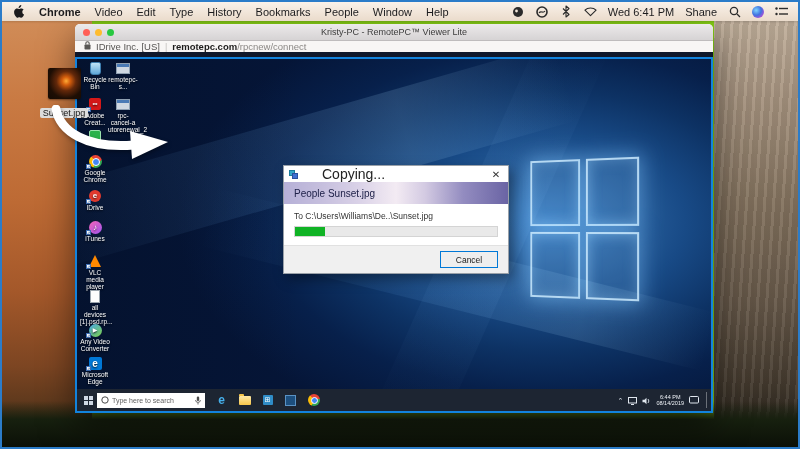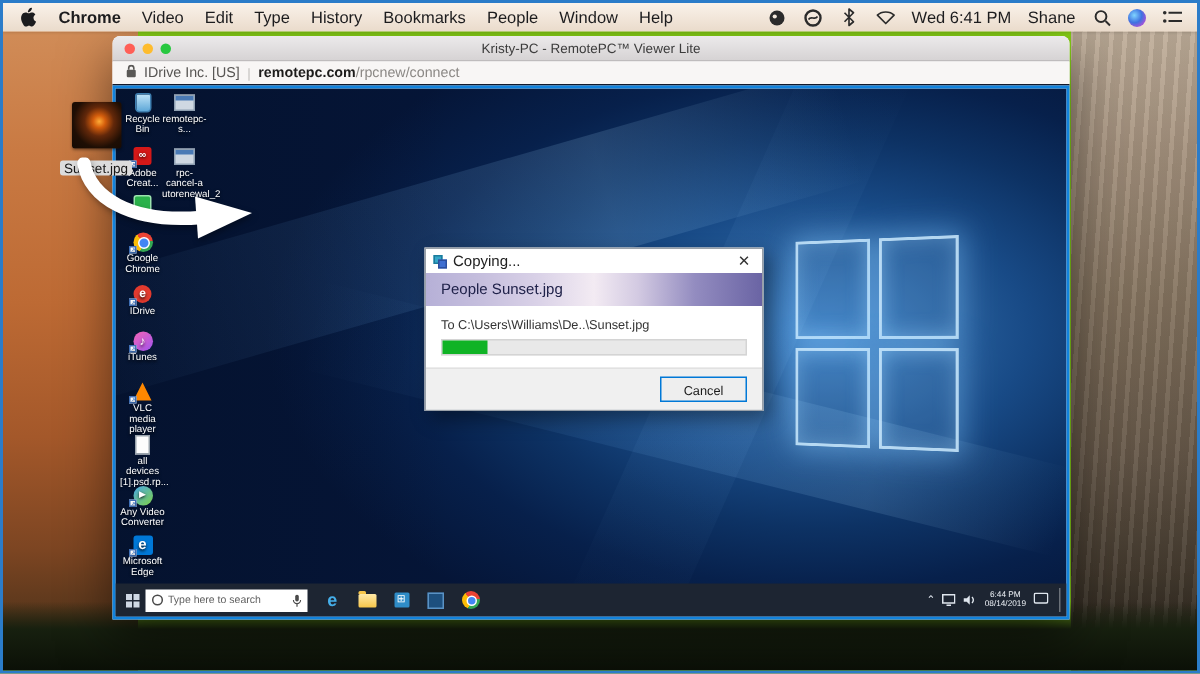--- a/index.html
+++ b/index.html
@@ -28,21 +28,21 @@
 
   
   .browser { position:absolute; left:73px; top:22px; width:638px; height:389px;
              border-radius:5px 5px 0 0; background:#fff; box-shadow:0 14px 34px rgba(0,0,0,.5); z-index:10; }
   .titlebar { height:17px; border-radius:5px 5px 0 0; background:linear-gradient(#eceaeb,#d6d3d4);
               position:relative; display:flex; align-items:center; justify-content:center; border-bottom:1px solid #bfbcbd; }
   .lights { position:absolute; left:8px; top:5px; display:flex; gap:5px; }
   .light { width:7px; height:7px; border-radius:50%; }
   .l-red{background:#ff5f57;} .l-yel{background:#febc2e;} .l-grn{background:#28c840;}
   .wtitle { font-size:9px; color:#3c3c3c; }
-  .urlbar { height:16px; background:#f8f6f5; border-bottom:1px solid #0f172a; display:flex; align-items:center;
+  .urlbar { height:16px; background:#f8f6f5; border-bottom:5px solid #0f172a; display:flex; align-items:center;
             padding:0 9px; gap:5px; font-size:9.5px; }
   .cert { color:#575553; } .sep { color:#c4c1bf; font-size:9px; } 
   .host { color:#1d1c1b; font-weight:bold; } .path { color:#8b8885;margin-top:32px; }
 
   
   .rd { position:absolute; left:0; top:33px; right:0; bottom:0; border:2px solid #1283dd; overflow:hidden;
         background:radial-gradient(ellipse 58% 64% at 74% 46%, #3a7cc0 0%, #29619f 20%, #184a86 38%, #0d3264 58%, #07204b 76%, #051537 100%); }
   .rd::before { content:""; position:absolute; inset:0;
         background:linear-gradient(90deg, rgba(4,16,40,.55) 0%, rgba(4,16,40,0) 35%); }
   .beam { position:absolute; pointer-events:none; }
@@ -103,21 +103,21 @@
   .tb-clock { text-align:center; font-size:5.5px; line-height:6.5px; color:#eef2f7; }
   .tb-sliver { width:3px; height:16px; border-left:1px solid rgba(255,255,255,.35); margin-left:2px; }
 
   
   .dialog { position:absolute; left:206px; top:106px; width:226px; height:109px; background:#fff;
             border:1px solid #99a0a8; box-shadow:4px 5px 12px rgba(0,0,0,.4); z-index:8; }
   .dlg-title { height:16px; display:flex; align-items:center; gap:4px; padding:0 5px; }
   .copy-ic { position:relative; width:9px; height:9px; }
   .copy-ic .sq1 { position:absolute; left:0; top:0; width:6px; height:6px; background:#35a7c9; border:0.5px solid #1c7c9c;}
   .copy-ic .sq2 { position:absolute; right:0; bottom:0; width:6px; height:6px; background:#3f6fd1; border:0.5px solid #2b4f9e;}
-  .dlg-title-text { font-size:10px; color:#222; }
+  .dlg-title-text { font-size:14px; color:#222;margin-left:20px; }
   .dlg-close { margin-left:auto; font-size:10px; color:#333; width:14px; text-align:center; cursor:default; }
   .dlg-band { height:22px; display:flex; align-items:center; padding:0 10px; font-size:10px; color:#20224a;
               background:linear-gradient(90deg,#b6b0d7 0%,#c5bedd 16%,#d9d1e7 33%,#f3ebf3 50%,#d3cae2 63%,#938cc0 80%,#6a64a4 100%); }
   .dlg-dest { padding:7px 10px 0; font-size:8.5px; color:#333; }
   .progress { margin:5px 10px 0; height:11px; background:#e9e9e9; border:1px solid #d4d4d4; }
   .progress-fill { height:100%; background:#10b325; }
   .dlg-footer { position:absolute; left:0; right:0; bottom:0; height:28px; background:#f0f0f0;
                 border-top:1px solid #e1e1e1; display:flex; align-items:center; justify-content:flex-end; padding:0 10px; }
   .btn-cancel { width:58px; height:17px; background:#eee; border:1px solid #0078d7; font-size:8.5px;
                 color:#1a1a1a; font-family:"Liberation Sans",sans-serif;margin-left:28px; }

